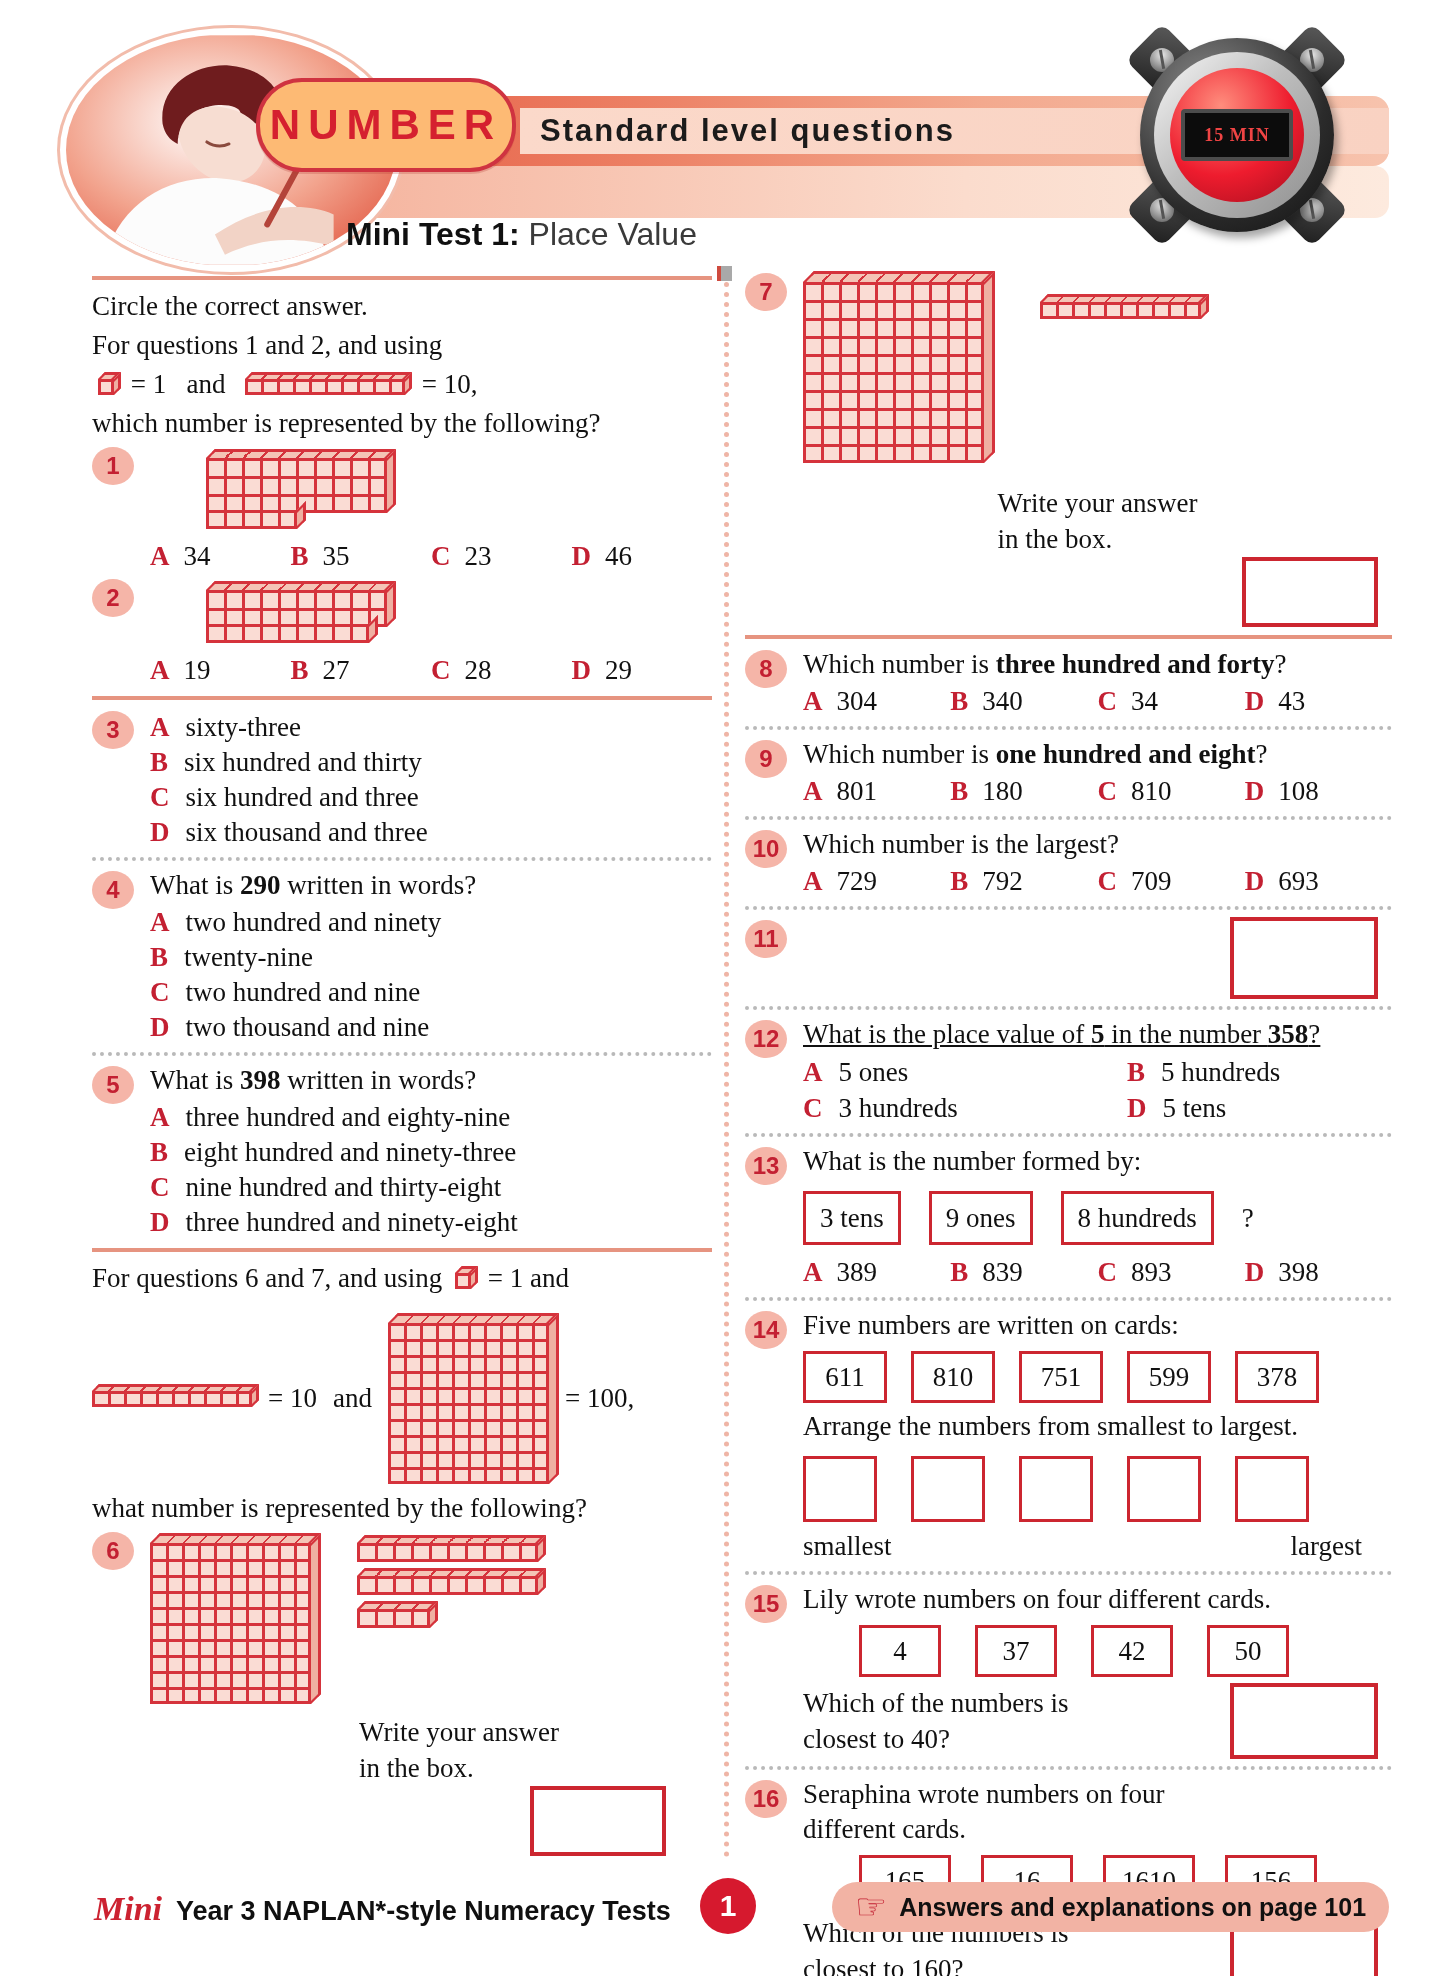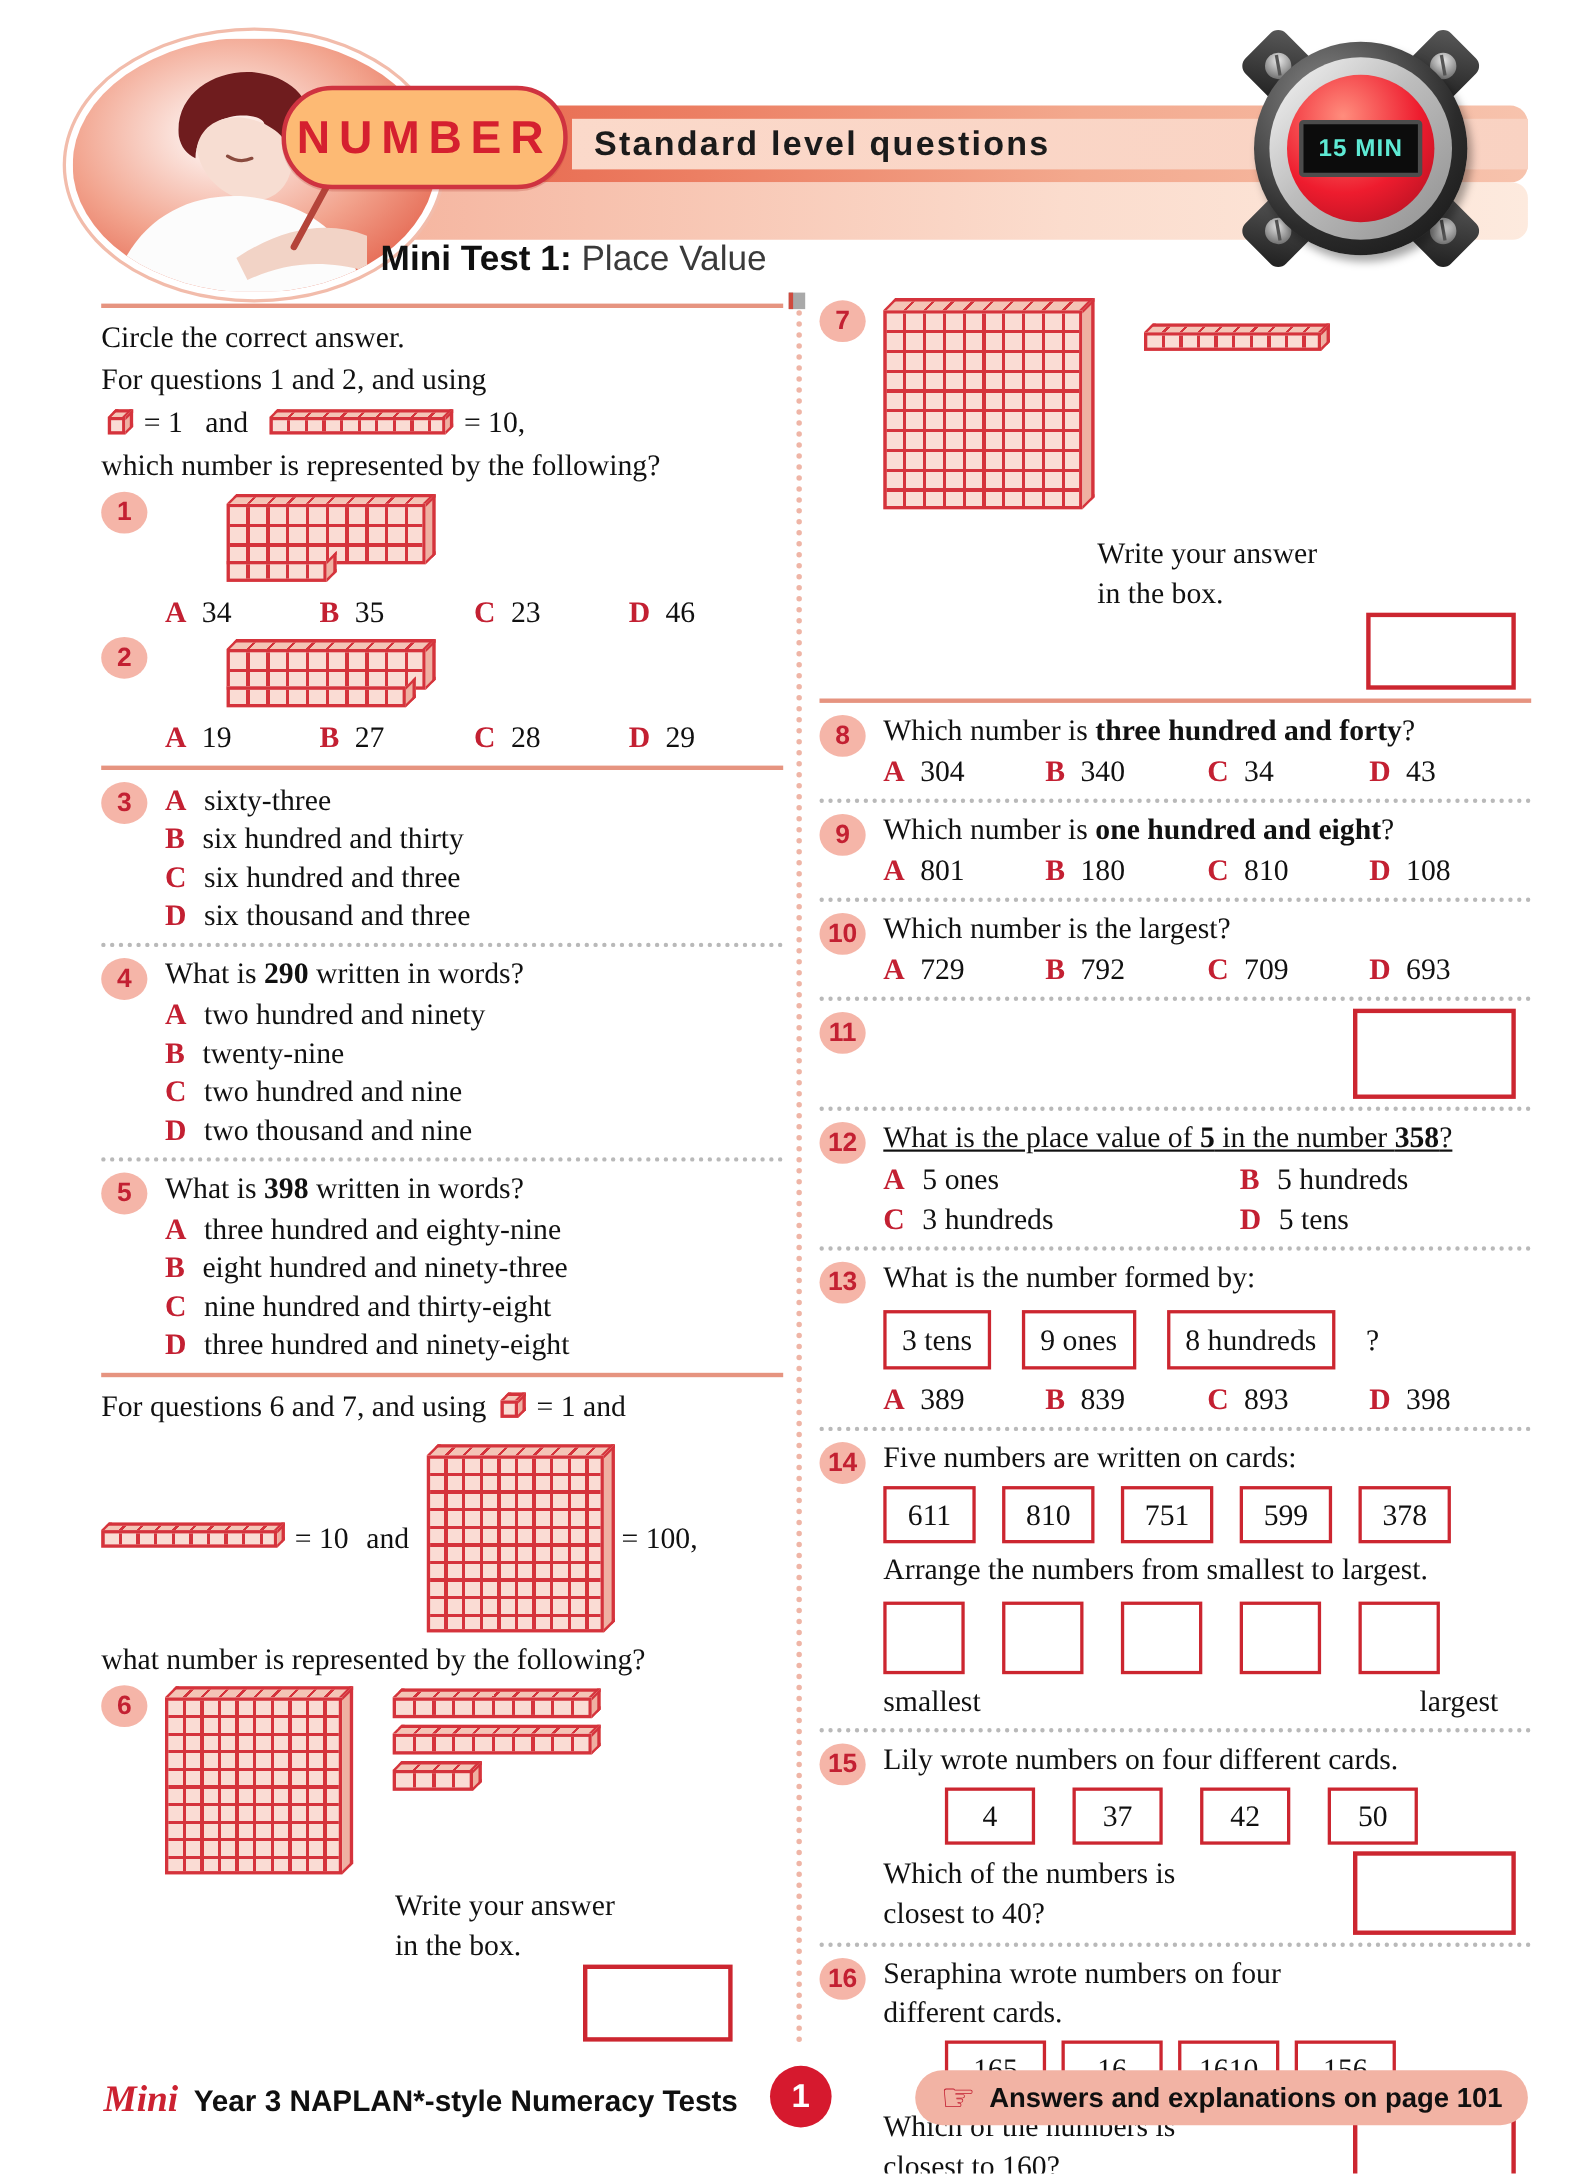--- a/index.html
+++ b/index.html
@@ -21,21 +21,21 @@
 
   
   .timer{position:absolute;left:1128px;top:26px;width:218px;height:218px;z-index:5;}
   .lug{position:absolute;width:52px;height:52px;background:linear-gradient(145deg,#5a5a5a,#1e1e1e);border-radius:10px;transform:rotate(45deg);}
   .lug .screw{position:absolute;left:14px;top:14px;width:24px;height:24px;border-radius:50%;background:radial-gradient(circle at 35% 35%,#e8e8e8,#8c8c8c 60%,#4a4a4a);}
   .lug .screw::after{content:'';position:absolute;left:2px;top:10px;width:19px;height:3px;background:#555;transform:rotate(35deg);}
   .t-body{position:absolute;left:12px;top:12px;width:194px;height:194px;border-radius:50%;background:radial-gradient(circle at 35% 28%,#8a8a8a,#2b2b2b 62%,#111);box-shadow:4px 6px 8px rgba(0,0,0,.35);}
   .t-silver{position:absolute;left:26px;top:26px;width:166px;height:166px;border-radius:50%;background:linear-gradient(135deg,#f8f8f8,#bdbdbd 45%,#8f8f8f);}
   .t-red{position:absolute;left:42px;top:42px;width:134px;height:134px;border-radius:50%;background:radial-gradient(circle at 38% 28%,#ff8d7d,#ee1c2e 55%,#a50e1e);}
   .lcd{position:absolute;left:53px;top:83px;width:112px;height:52px;background:#0c0c0c;border:4px solid #4c4c4c;border-radius:4px;display:flex;align-items:center;justify-content:center;box-sizing:border-box;}
-  .lcd span{font-family:Liberation Sans, sans-serif;font-weight:bold;font-size:22px;color:#5eead4;letter-spacing:1px;}
+  .lcd span{font-family:Liberation Serif, serif;font-weight:bold;font-size:18px;color:#ef4444;letter-spacing:1px;}
 
   
   .cols{position:absolute;top:268px;left:92px;width:1300px;display:flex;align-items:stretch;}
   .col-left{width:620px;}
   .vdiv{width:0;border-left:5px dotted #efb5a6;margin:4px 16px 0 12px;position:relative;height:1586px;}
   .vdiv .sq{position:absolute;left:-12px;top:-6px;width:15px;height:15px;background:#a9a9a9;border-left:4px solid #cf4a3e;box-sizing:border-box;}
   .col-right{flex:1;}
 
   .hr-solid{border:none;border-top:4px solid #e6range;border-top:4px solid #e69480;margin:8px 0;}
   .hr-dot{border:none;border-top:4px dotted #b9b9b9;margin:7px 0;}
@@ -574,21 +574,21 @@
 
     <hr class="hr-dot">
 
     <div class="q">
       <div class="badge">16</div>
       <div class="q-body">
         <p class="prompt">
           <span>Seraphina wrote numbers on four</span><br>
           <span>different cards.</span>
         </p>
-        <div class="cards-row" style="margin-left:56px;gap:14px;">
+        <div class="cards-row" style="margin-left:56px;gap:30px;">
           <div class="card" style="width:86px;height:46px;">165</div>
           <div class="card" style="width:86px;height:46px;">16</div>
           <div class="card" style="width:86px;height:46px;">1610</div>
           <div class="card" style="width:86px;height:46px;">156</div>
         </div>
         <div class="flexrow">
           <div class="qline">
             <div>Which of the numbers is</div>
             <div>closest to 160?</div>
           </div>

